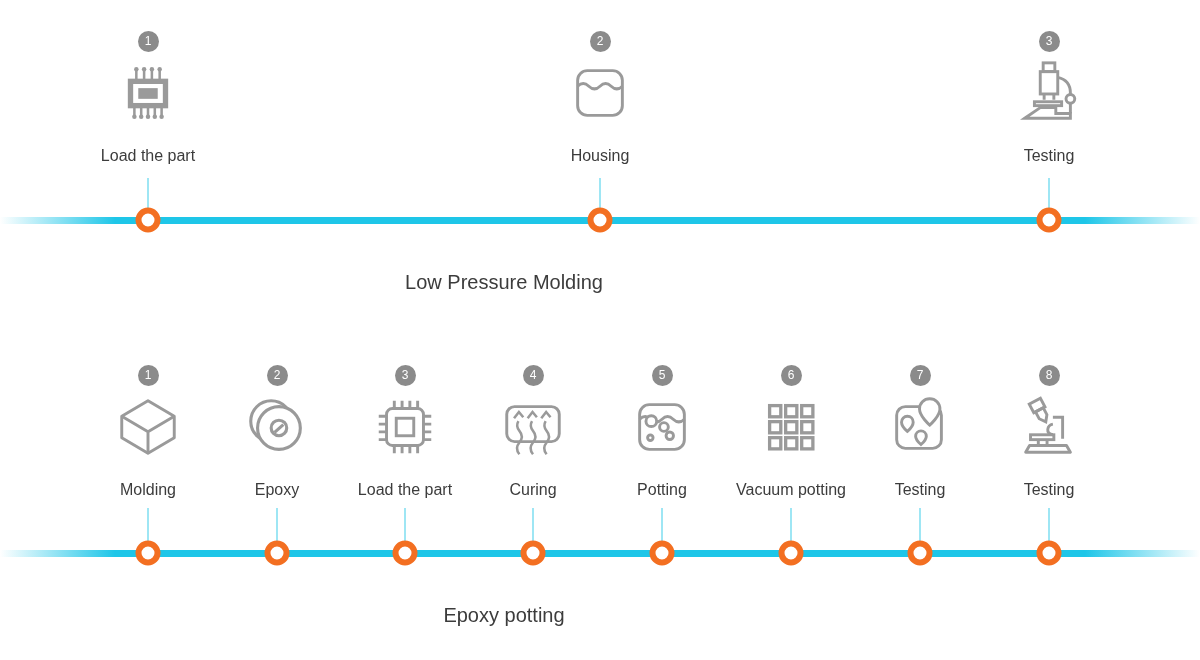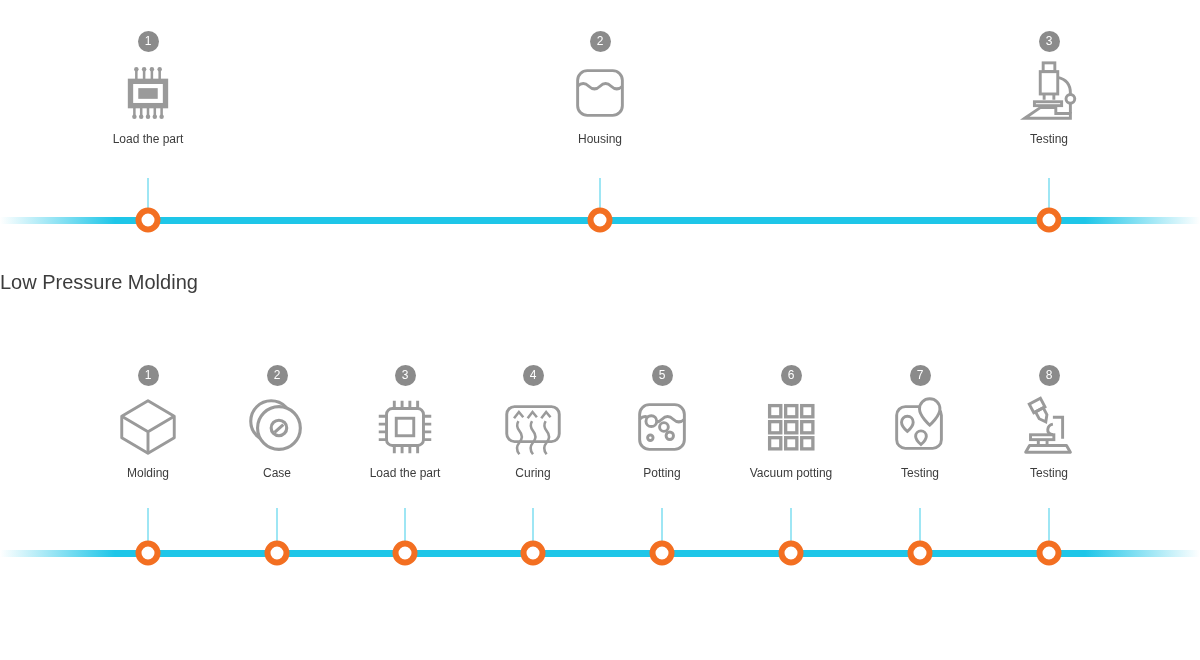--- a/index.html
+++ b/index.html
@@ -6,27 +6,27 @@
   .canvas{
     position:relative;width:1200px;height:660px;background:#fff;overflow:hidden;
     font-family:"Liberation Sans","DejaVu Sans",sans-serif;
     --c-line:#1ec6e8;--c-marker:#f36f21;--c-badge:#8b8b8b;--c-text:#3c3c3c;
   }
   .step{position:absolute;width:210px;display:flex;flex-direction:column;align-items:center;transform:translateX(-50%);}
   .badge{width:21px;height:21px;border-radius:50%;background:var(--c-badge);color:#fff;
     font-size:12px;line-height:21px;text-align:center;}
   .icon{width:72px;height:72px;margin-top:5px;display:flex;align-items:center;justify-content:center;}
   .icon svg{width:70px;height:70px;}
-  .label{margin-top:3px;font-size:12px;color:var(--c-text);white-space:nowrap;}
+  .label{margin-top:18px;font-size:16px;color:var(--c-text);white-space:nowrap;}
   .connector{position:absolute;width:1px;background:#3fcdea;transform:translateX(-50%);}
   .tline{position:absolute;left:0;width:1200px;height:7px;
     background:linear-gradient(90deg,rgba(30,198,232,0) 0px,#1ec6e8 115px,#1ec6e8 1085px,rgba(30,198,232,0) 1200px);}
   .marker{position:absolute;width:13px;height:13px;background:#fff;border:6px solid var(--c-marker);
     border-radius:50%;transform:translate(-50%,-50%);}
-  .tl-title{position:absolute;left:0;width:1008px;font-size:20px;color:var(--c-text);margin:0;font-weight:normal;}
+  .tl-title{position:absolute;left:0;width:1008px;text-align:center;font-size:20px;color:var(--c-text);margin:0;font-weight:normal;}
   svg .st{stroke:#9a9a9a;fill:none;stroke-width:3;}
 </style>
 </head>
 <body>
 
 <div class="canvas" style="--c-line: #1ec6e8; --c-marker: #f36f21; --c-badge: #8b8b8b; --c-text: #3c3c3c;">
 
   <div class="step" style="left:148px;top:31px">
     <div class="badge">1</div>
     <div class="icon">
@@ -111,21 +111,21 @@
     <div class="icon">
       <svg viewBox="0 0 72 72">
         <g stroke="#9a9a9a" stroke-width="3.2" fill="none">
           <circle cx="30" cy="30" r="21"></circle>
           <circle cx="38" cy="37" r="22" fill="#fff"></circle>
           <circle cx="38" cy="37" r="8"></circle>
           <path d="M33.5 41.5 L42.5 33.5"></path>
         </g>
       </svg>
     </div>
-    <div class="label">Case</div>
+    <div class="label">Epoxy</div>
   </div>
 
   <div class="step" style="left:405px;top:365px">
     <div class="badge">3</div>
     <div class="icon">
       <svg viewBox="0 0 72 72">
         <g class="st">
           <rect x="17" y="17" width="38" height="38" rx="6"></rect>
           <rect x="27" y="27" width="18" height="18"></rect>
           <path d="M25 17 V9 M33 17 V9 M41 17 V9 M49 17 V9"></path>
@@ -240,14 +240,15 @@
   <div class="tline" style="top:550px"></div>
   <div class="marker" style="left:148px;top:553px"></div>
   <div class="marker" style="left:277px;top:553px"></div>
   <div class="marker" style="left:405px;top:553px"></div>
   <div class="marker" style="left:533px;top:553px"></div>
   <div class="marker" style="left:662px;top:553px"></div>
   <div class="marker" style="left:791px;top:553px"></div>
   <div class="marker" style="left:920px;top:553px"></div>
   <div class="marker" style="left:1049px;top:553px"></div>
 
+  <h2 class="tl-title" style="top:604px">Epoxy potting</h2>
 
 </div>
 
 </body></html>

